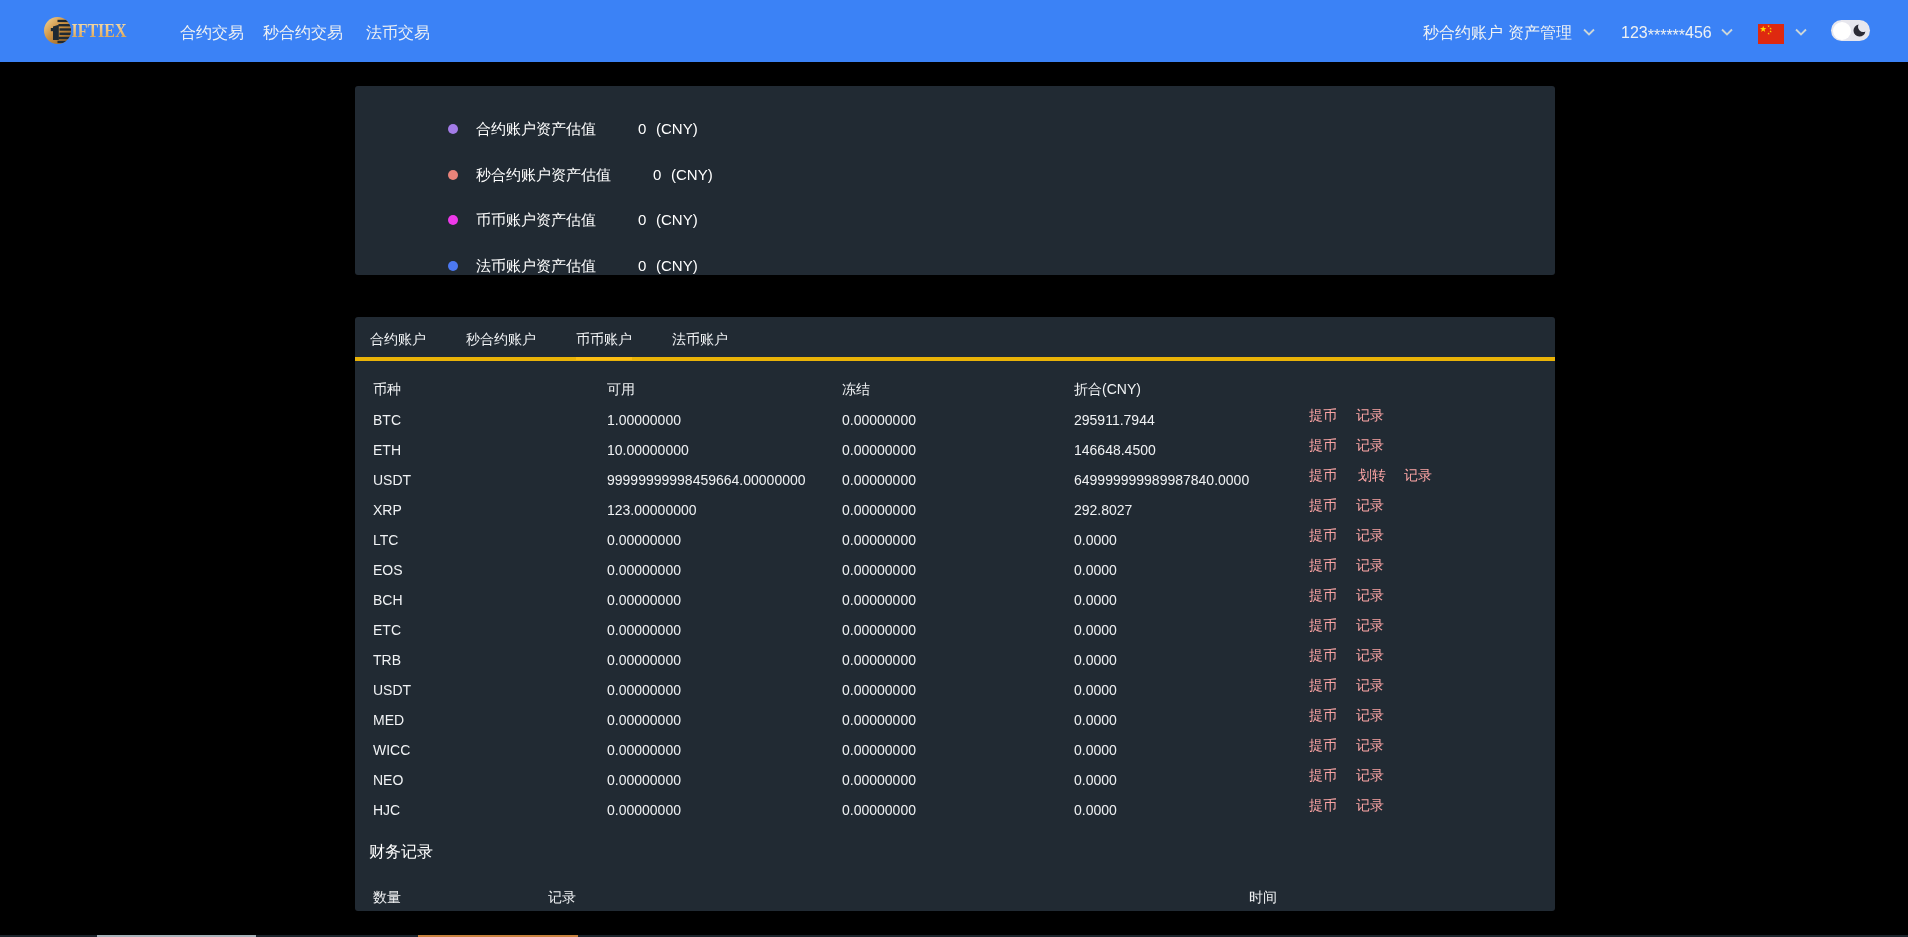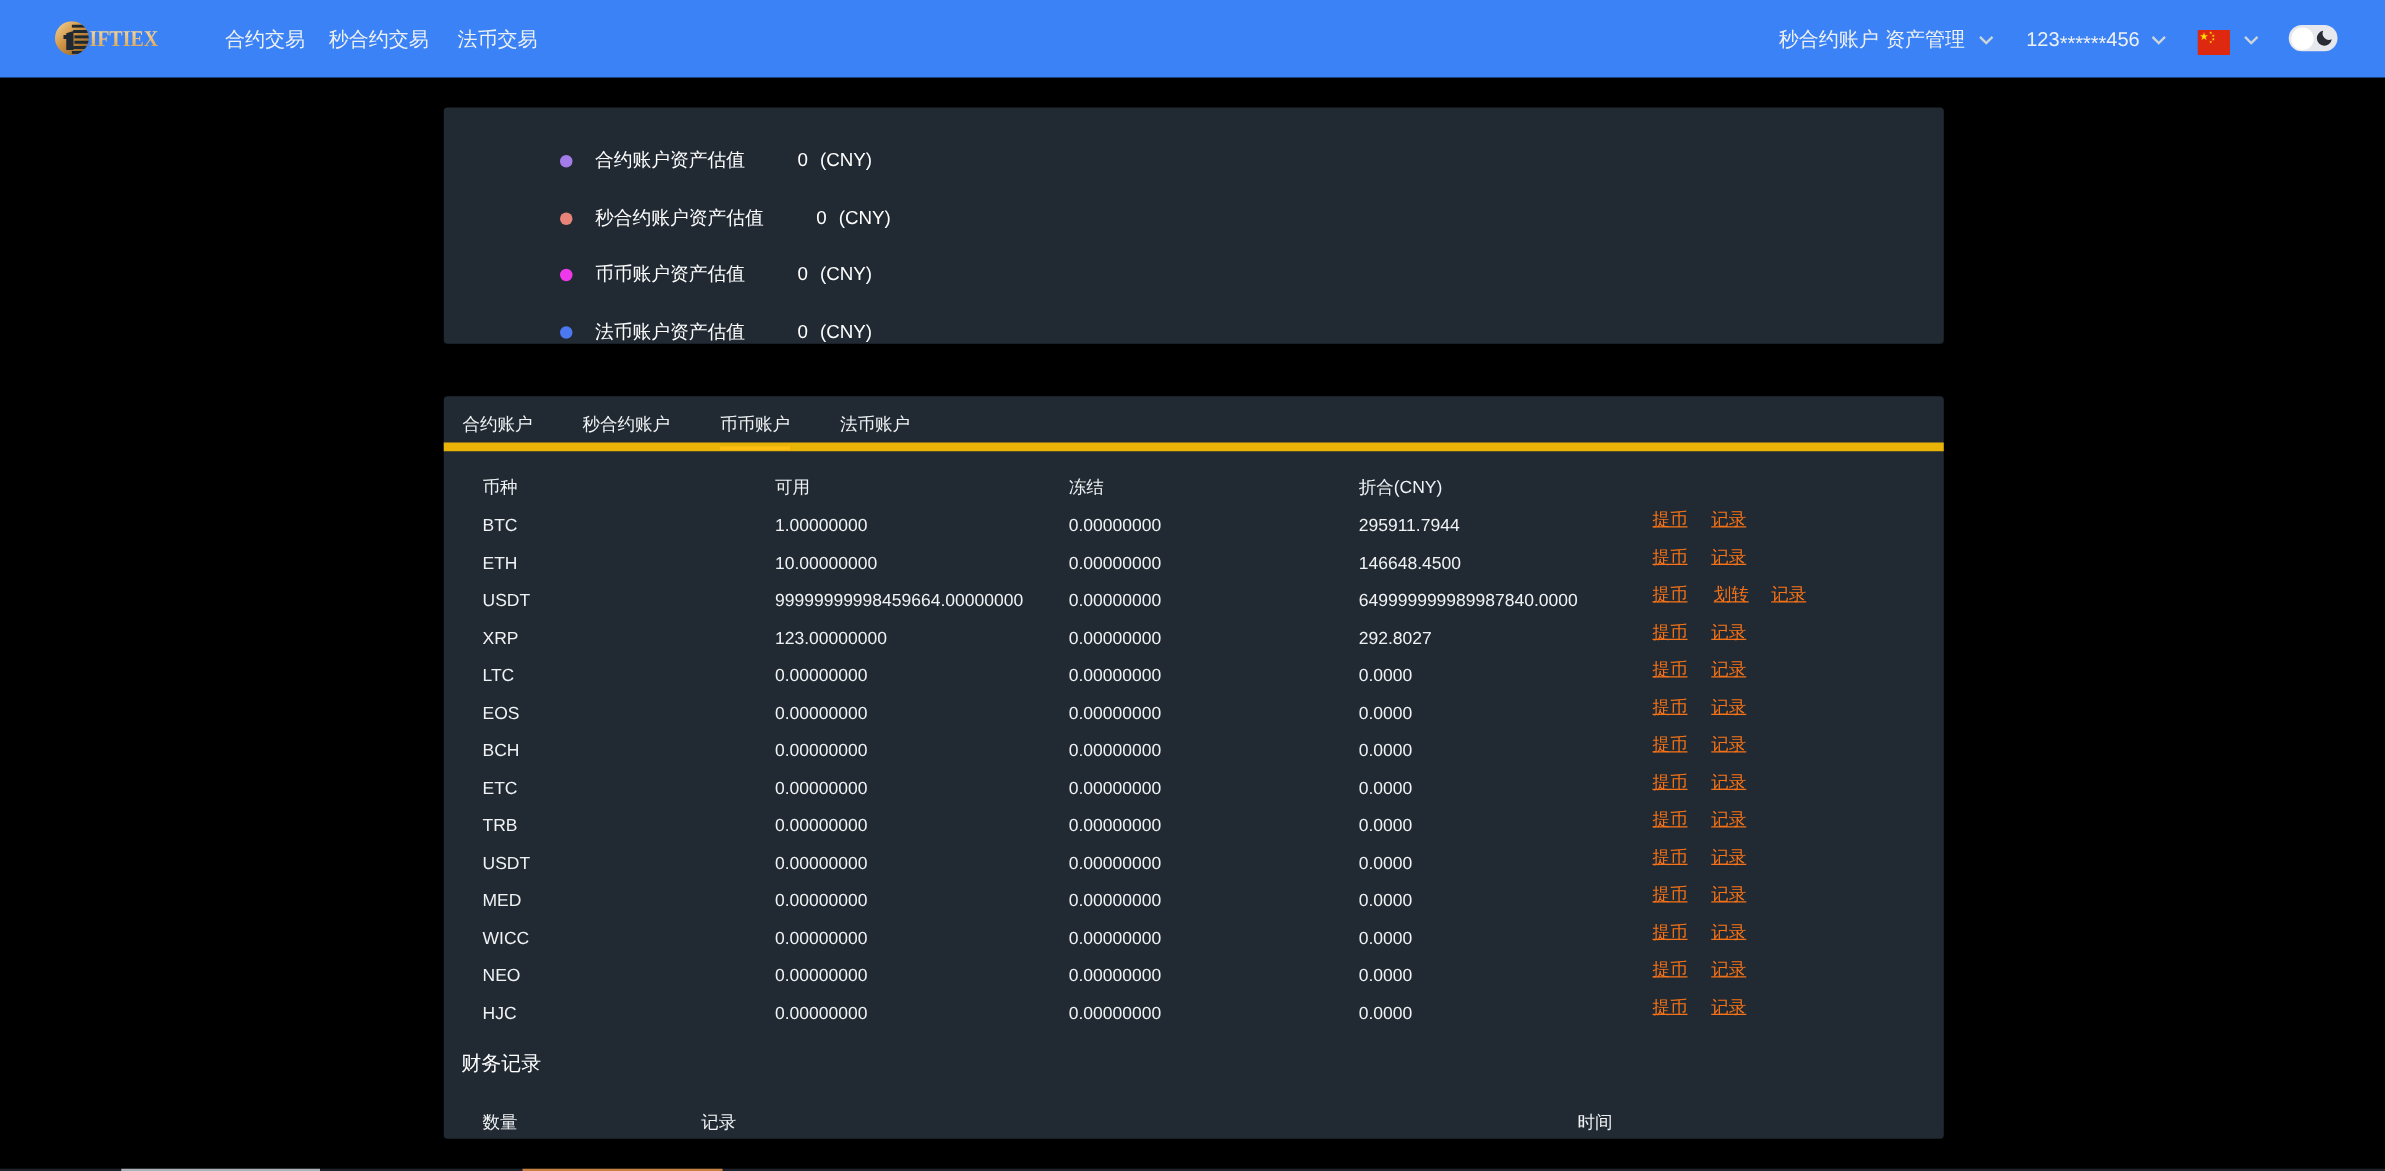--- a/index.html
+++ b/index.html
@@ -7,29 +7,29 @@
 .nav{position:absolute;top:0;left:0;width:1908px;height:62px;background:#3b82f6}
 .nav .item{position:absolute;font-size:16px;color:#eef1f3;line-height:16px;top:25px;white-space:nowrap}
 .chev{position:absolute;top:28px}
 .panel{position:absolute;left:355px;width:1200px;background:#212a33;border-radius:3px}
 #p1{top:86px;height:189px}
 #p2{top:317px;height:594px}
 .arow{position:absolute;left:0;height:16px;line-height:16px;color:#fff;font-size:15px;white-space:nowrap}
 .dot{position:absolute;left:93px;top:3px;width:10px;height:10px;border-radius:50%}
 .lab{position:absolute;left:121px}
 .val{position:absolute}
-.tabs{position:absolute;top:0;left:0;width:1200px;height:44px;border-bottom:7px solid #eab308}
+.tabs{position:absolute;top:0;left:0;width:1200px;height:44px;border-bottom:4px solid #eab308}
 .tab{position:absolute;top:14px;font-size:14px;line-height:16px;color:#f2f4f6;white-space:nowrap}
 .tabul{position:absolute;top:40px;left:221px;width:56px;height:3px;background:#fcbe13}
-.trow{position:absolute;left:17px;width:1200px;height:16px;line-height:16px;font-size:14px;color:#f0f2f4;white-space:nowrap}
+.trow{position:absolute;left:4px;width:1200px;height:16px;line-height:16px;font-size:14px;color:#f0f2f4;white-space:nowrap}
 .c1{position:absolute;left:14px}
 .c2{position:absolute;left:248px}
 .c3{position:absolute;left:483px}
 .c4{position:absolute;left:715px}
-.lk{position:absolute;color:#f97316;text-decoration:underline}
+.lk{position:absolute;color:#fca5a5;}
 .l1{left:950px}
 .l2{left:997px}
 .l2u{left:999px}
 .l3u{left:1045px}
 </style>
 </head>
 <body>
 <div class="nav">
   <svg style="position:absolute;left:44px;top:17px" width="90" height="28" viewBox="0 0 90 28">
     <defs>

